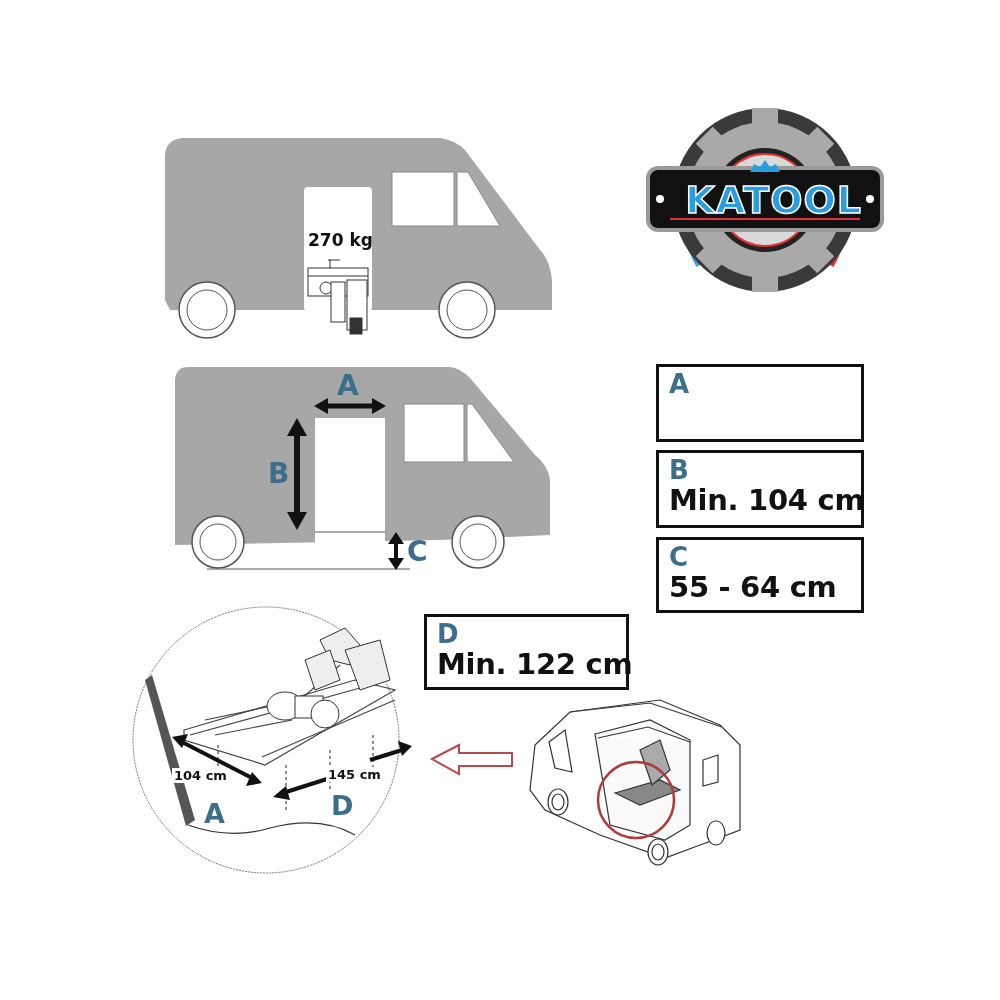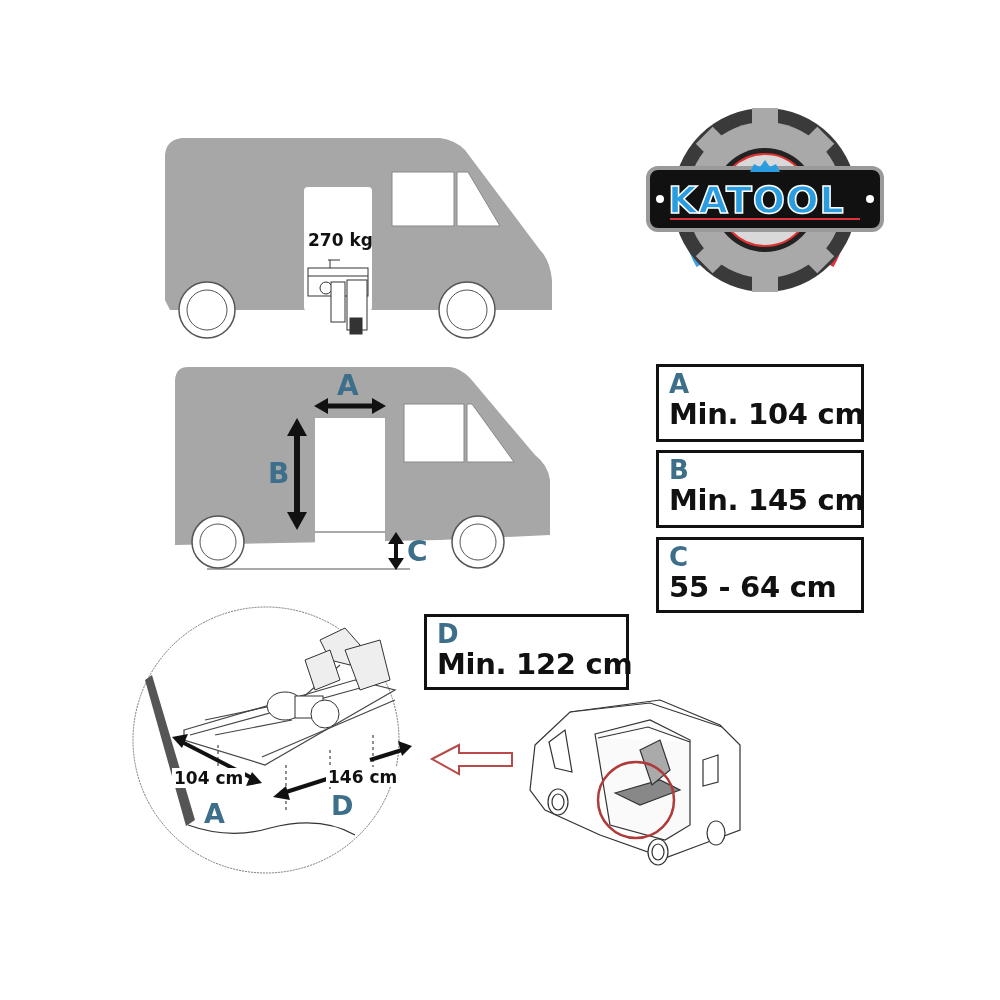--- a/index.html
+++ b/index.html
@@ -1,21 +1,21 @@
 <!DOCTYPE html>
 <html><head>
 <meta charset="utf-8">
 <style>
   html, body { margin:0; padding:0; background:#ffffff; }
   body { width:1000px; height:1000px; position:relative; overflow:hidden; font-family:"DejaVu Sans", "Liberation Sans", sans-serif; }
   .spec-box { position:absolute; border:3px solid #111; background:#fff; box-sizing:border-box; padding:4px 10px 0 10px; }
   .spec-letter { display:block; font-weight:bold; font-size:26px; line-height:26px; color:#3d6f8a; }
   .spec-value { display:block; font-weight:bold; font-size:29px; line-height:34px; color:#111; white-space:nowrap; letter-spacing:-0.3px; }
   .dim-letter { position:absolute; font-weight:bold; color:#3d6f8a; font-size:28px; line-height:28px; }
-  .dim-text { position:absolute; font-weight:bold; color:#111; font-size:17px; background:#fff; padding:0 2px; }
+  .dim-text { position:absolute; font-weight:bold; color:#111; font-size:13px; background:#fff; padding:0 2px; }
   .weight-label { position:absolute; font-weight:bold; color:#111; font-size:17px; }
   svg { position:absolute; overflow:visible; }
 </style>
 </head>
 <body>
 
 <div>
   <svg width="1000" height="1000" style="left:0;top:0;">
     <path d="M182,138 L440,138 Q455,140 465,150 L540,250 Q550,260 552,280 L552,310 L170,310 L165,300 L165,155 Q166,140 182,138 Z" fill="#a7a7a7"></path>
 
@@ -104,30 +104,29 @@
     <circle cx="765" cy="200" r="46" fill="#d9d9d9"></circle>
     <circle cx="765" cy="200" r="46" fill="none" stroke="#d33" stroke-width="2"></circle>
 
     <rect x="648" y="168" width="234" height="62" rx="10" fill="#111" stroke="#9a9a9a" stroke-width="4"></rect>
     <line x1="670" y1="219" x2="860" y2="219" stroke="#e0323c" stroke-width="2"></line>
     <circle cx="660" cy="199" r="4" fill="#fff"></circle>
     <circle cx="870" cy="199" r="4" fill="#fff"></circle>
 
     <path d="M750,172 L754,164 L760,167 L765,160 L770,167 L776,164 L780,172 Z" fill="#2a9de0"></path>
   </svg>
-  <span style="position:absolute;left:668px;top:178px;width:194px;text-align:left;font-weight:bold;font-size:38px;letter-spacing:1px;color:#2a9de0;-webkit-text-stroke:1.5px #fff;font-family:'DejaVu Sans',sans-serif;">KATOOL</span>
+  <span style="position:absolute;left:668px;top:178px;width:194px;text-align:right;font-weight:bold;font-size:38px;letter-spacing:1px;color:#2a9de0;-webkit-text-stroke:1.5px #fff;font-family:'DejaVu Sans',sans-serif;">KATOOL</span>
 </div>
 
 <div class="spec-box" style="left:656px;top:364px;width:208px;height:78px;">
   <span class="spec-letter">A</span>
-  <span class="spec-value">Min. 104 cm</span>
 </div>
 <div class="spec-box" style="left:656px;top:450px;width:208px;height:78px;">
   <span class="spec-letter">B</span>
-  <span class="spec-value">Min. 145 cm</span>
+  <span class="spec-value">Min. 104 cm</span>
 </div>
 <div class="spec-box" style="left:656px;top:537px;width:208px;height:76px;">
   <span class="spec-letter">C</span>
   <span class="spec-value">55 - 64 cm</span>
 </div>
 <div class="spec-box" style="left:424px;top:614px;width:205px;height:76px;">
   <span class="spec-letter">D</span>
   <span class="spec-value">Min. 122 cm</span>
 </div>
 
@@ -167,21 +166,21 @@
       <line x1="182" y1="742" x2="252" y2="778" stroke-width="4"></line>
       <polygon points="172,737 188,734 182,748" stroke="none"></polygon>
       <polygon points="262,783 246,786 252,772" stroke="none"></polygon>
       <line x1="283" y1="793" x2="330" y2="778" stroke-width="4"></line>
       <polygon points="273,797 286,786 290,800" stroke="none"></polygon>
       <line x1="370" y1="760" x2="402" y2="750" stroke-width="4"></line>
       <polygon points="412,746 398,741 402,756" stroke="none"></polygon>
     </g>
   </svg>
   <span class="dim-text" style="left:172px;top:768px;">104 cm</span>
-  <span class="dim-text" style="left:326px;top:767px;">146 cm</span>
+  <span class="dim-text" style="left:326px;top:767px;">145 cm</span>
   <span class="dim-letter" style="left:204px;top:800px;font-size:27px;">A</span>
   <span class="dim-letter" style="left:331px;top:792px;font-size:27px;">D</span>
 </div>
 
 <svg width="1000" height="1000" style="left:0;top:0;">
   <path d="M432,759 L459,745 L459,753 L512,753 L512,766 L459,766 L459,774 Z" fill="#fff" stroke="#b84a4a" stroke-width="2"></path>
 </svg>
 
 <svg width="1000" height="1000" style="left:0;top:0;">
   <g stroke="#333" stroke-width="1.2" fill="#fff">

